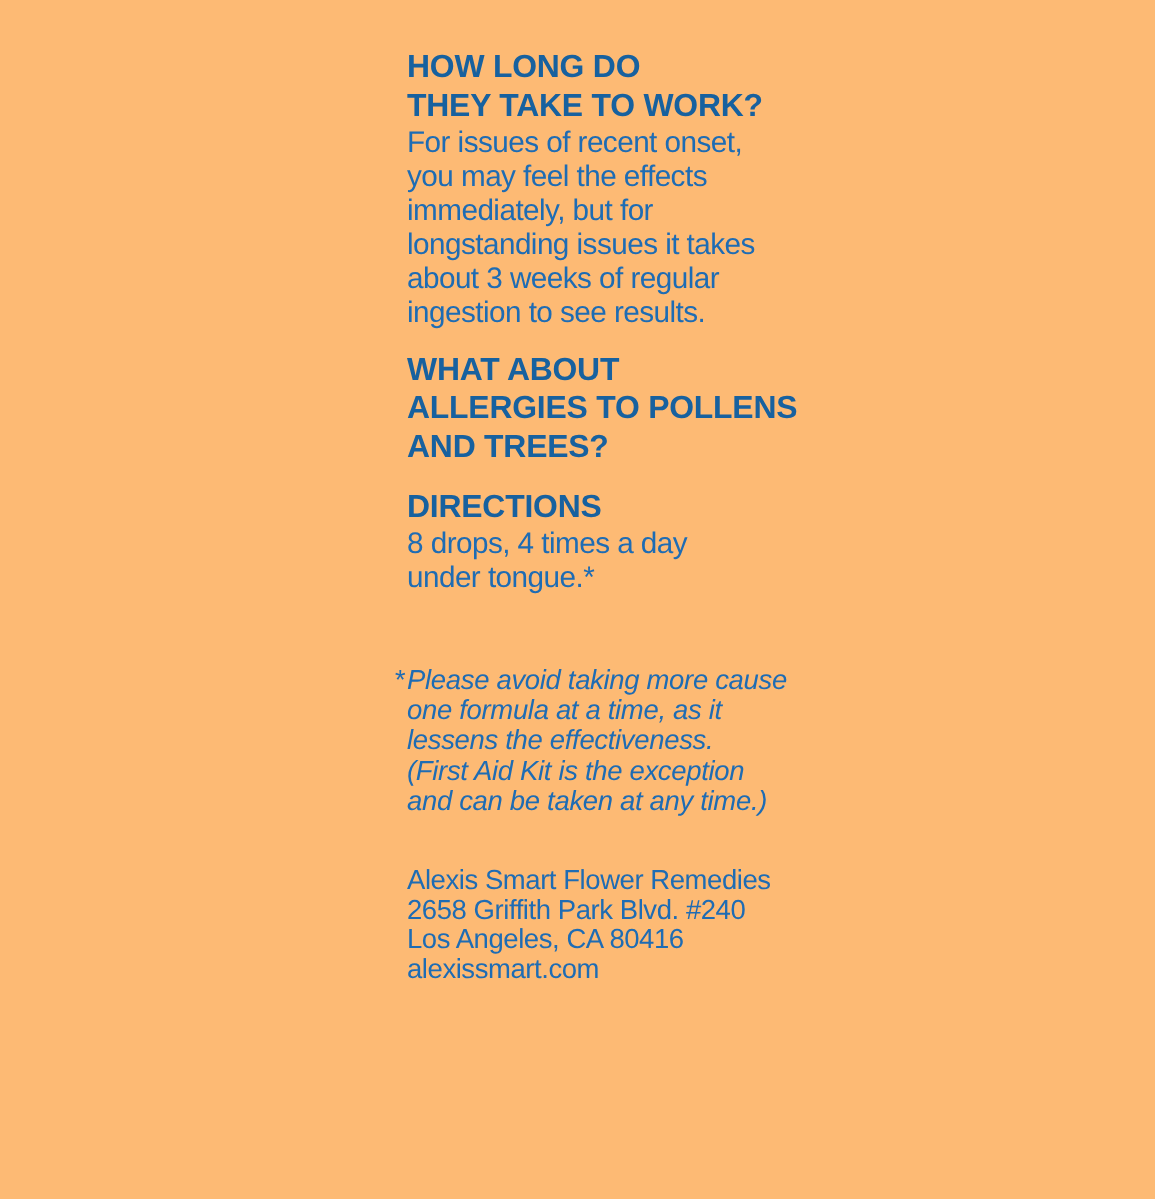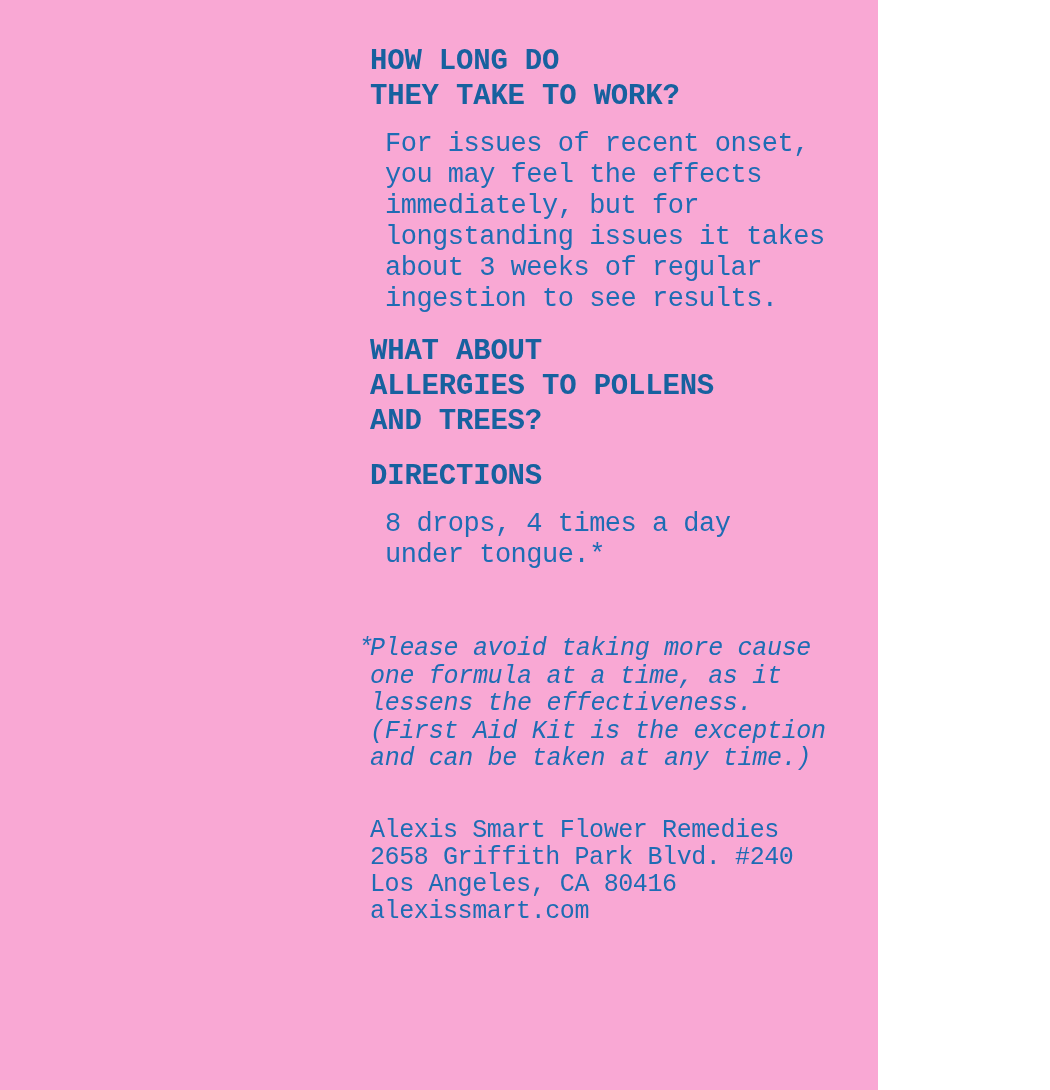--- a/index.html
+++ b/index.html
@@ -2,46 +2,46 @@
 <html><head>
 <meta charset="utf-8">
 <style>
   html, body {
     margin: 0;
     padding: 0;
     background: #ffffff;
   }
   .page {
     position: relative;
-    width: 878px;
+    width: 1050px;
     height: 1090px;
-    background: #f9a8d4;
+    background: #fdba74;
     overflow: hidden;
-    font-family: Liberation Mono, monospace;
+    font-family: Liberation Sans, sans-serif;
   }
   .content {
     position: absolute;
     left: 370px;
     top: 44px;
     width: 560px;
   }
   .section { margin: 0; }
   .section + .section.sec2 { margin-top: 19px; }
   .section + .section.sec3 { margin-top: 20px; }
   .heading {
     margin: 0;
     font-size: 29px;
     font-weight: 700;
     line-height: 35px;
     letter-spacing: -0.2px;
     color: #17619f;
     white-space: pre-line;
   }
   .body-text {
-    margin: 15px;
+    margin: 0;
     font-size: 27px;
     font-weight: 400;
     line-height: 31px;
     letter-spacing: -0.5px;
     color: #1e6cb4;
     white-space: pre-line;
   }
   .footnote {
     position: relative;
     margin-top: 64px;

